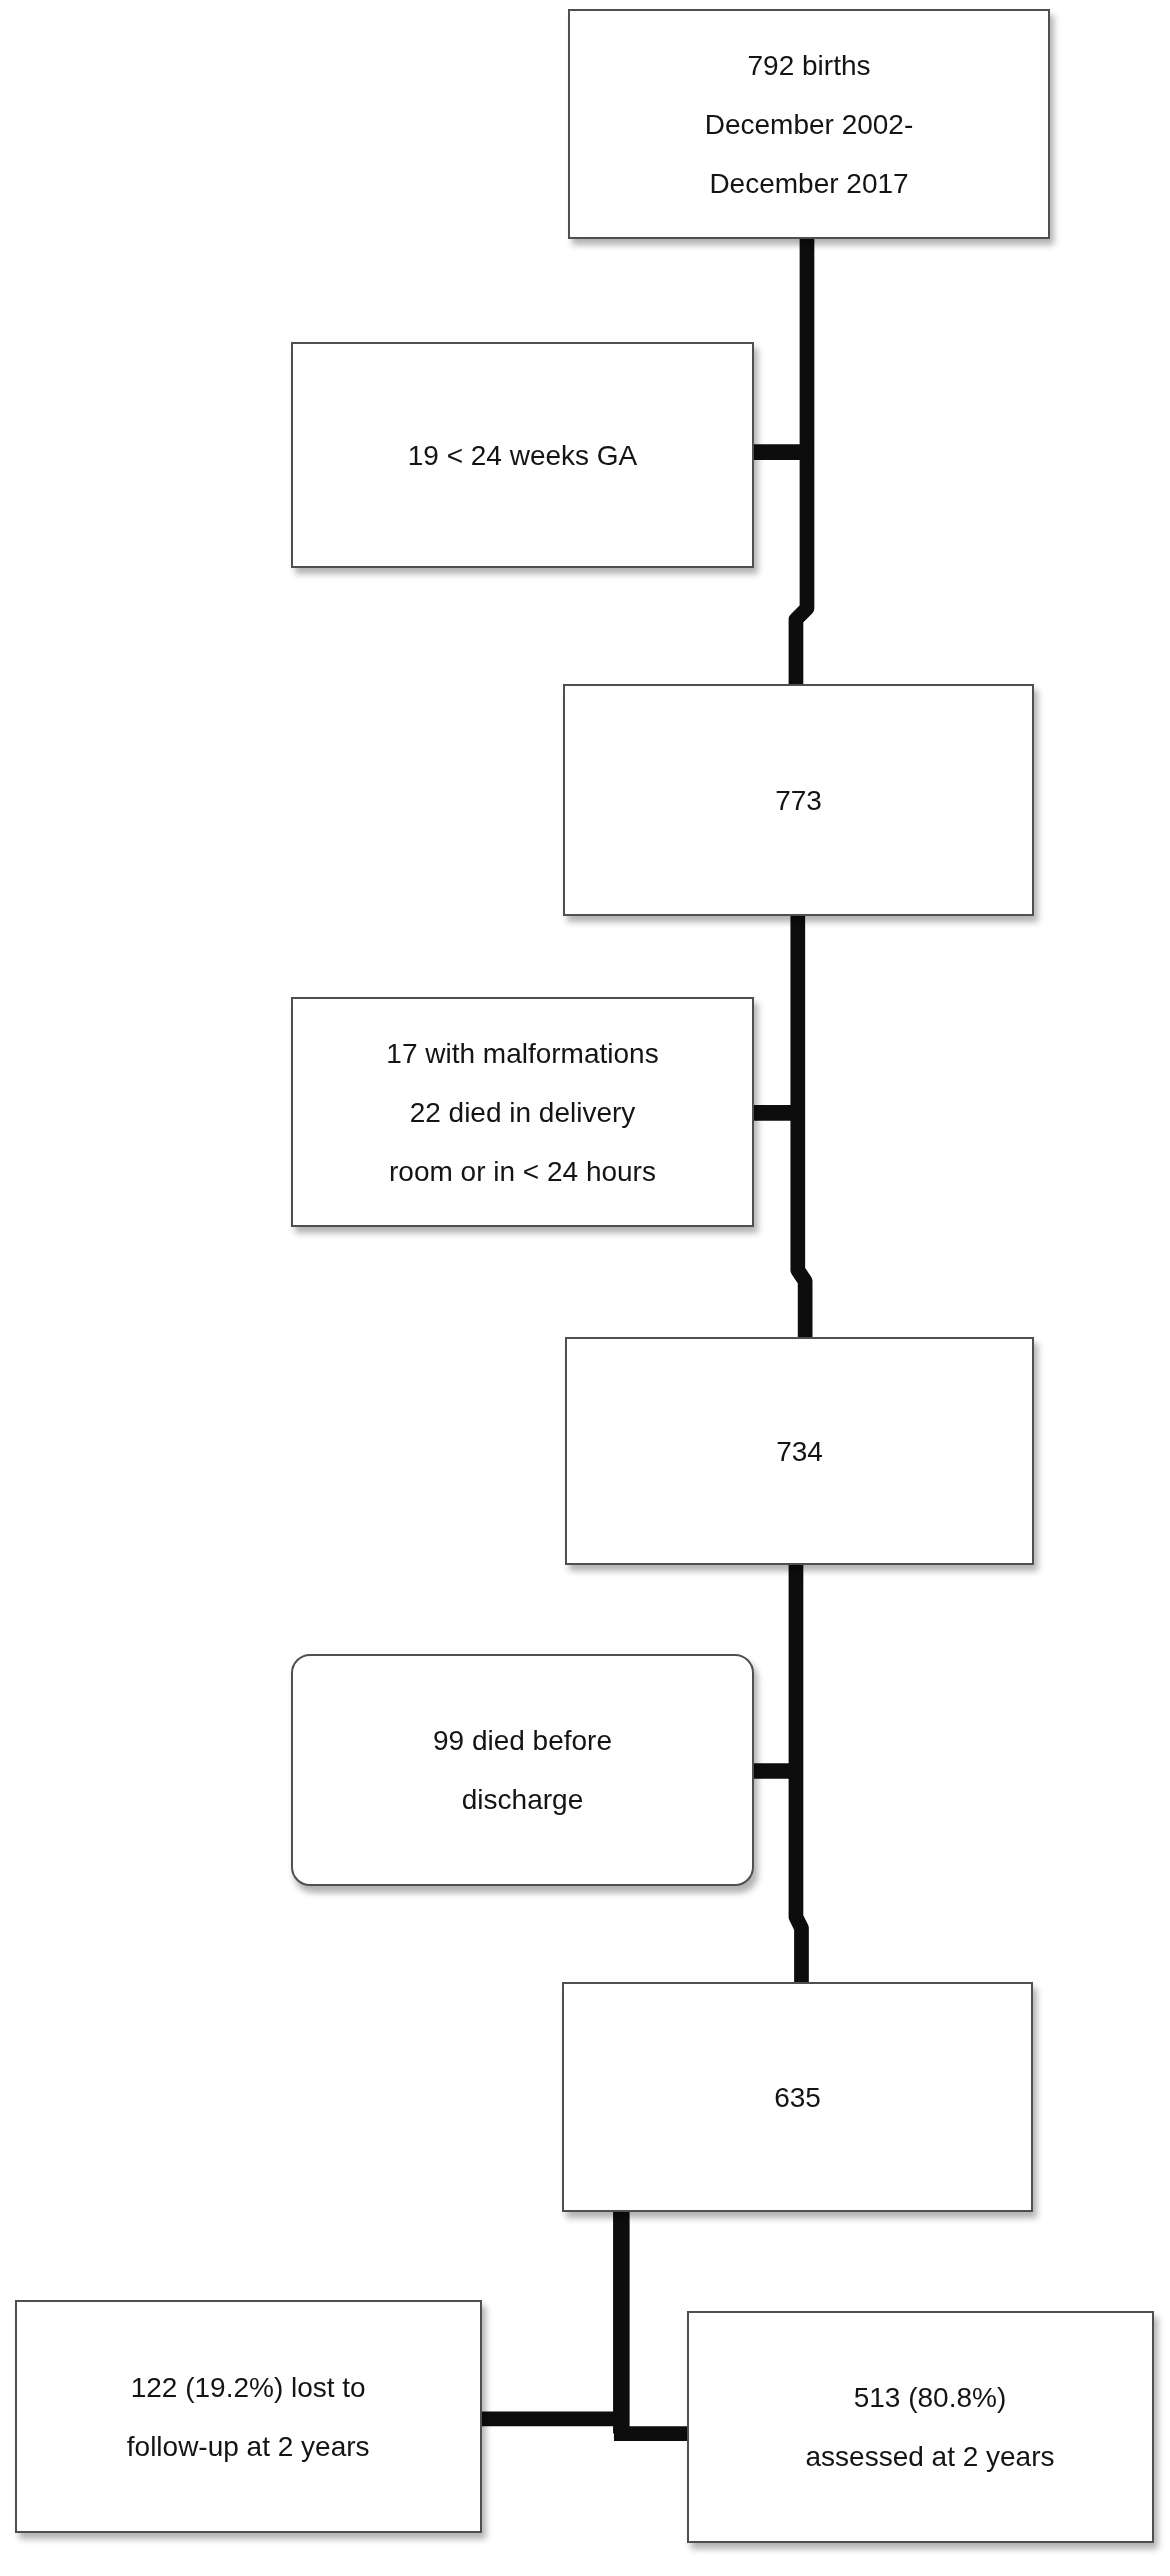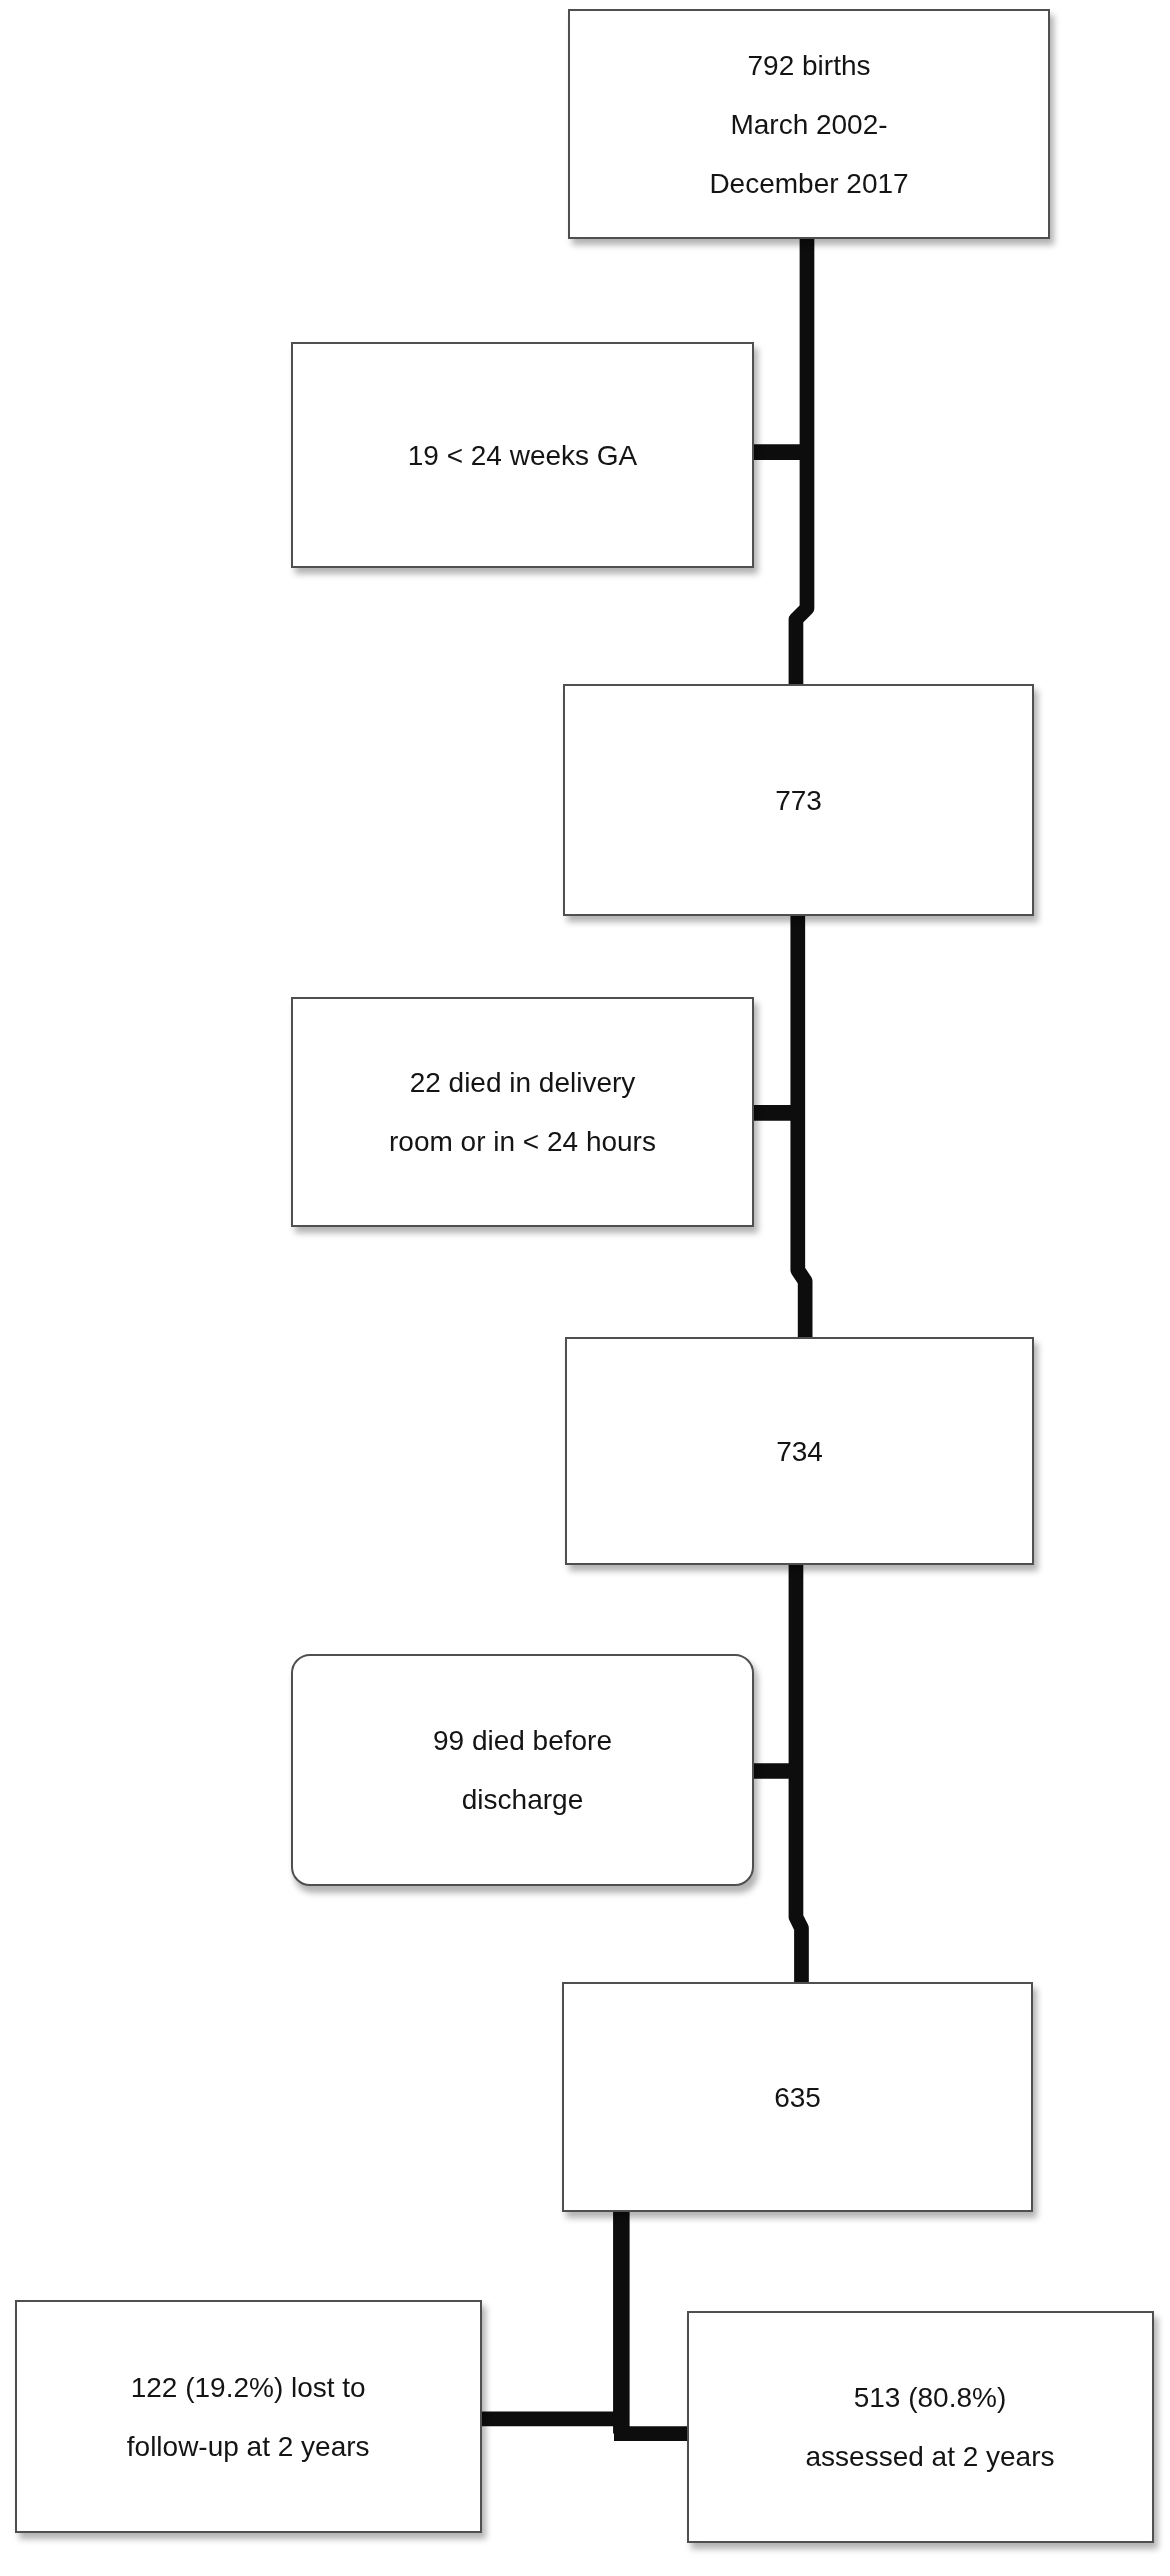--- a/index.html
+++ b/index.html
@@ -75,33 +75,34 @@
 
     <path d="M 820 1927 L 870 1927" stroke-width="17"></path>
 
     <path d="M 676 2400 L 676 2648" stroke-width="18"></path>
     <path d="M 524 2632 L 684 2632" stroke-width="16"></path>
     <path d="M 668 2648 L 750 2648" stroke-width="16"></path>
   </svg>
 
   <div class="box b-births">
     <div class="line">792 births</div>
-    <div class="line">March 2002-</div>
+    <div class="line">December 2002-</div>
     <div class="line">December 2017</div>
   </div>
 
   <div class="box b-ga">
     <div class="line">19 &lt; 24 weeks GA</div>
   </div>
 
   <div class="box b-773">
     <div class="line">773</div>
   </div>
 
   <div class="box b-malf">
+    <div class="line">17 with malformations</div>
     <div class="line">22 died in delivery</div>
     <div class="line">room or in &lt; 24 hours</div>
   </div>
 
   <div class="box b-734">
     <div class="line">734</div>
   </div>
 
   <div class="box b-died">
     <div class="line">99 died before</div>

